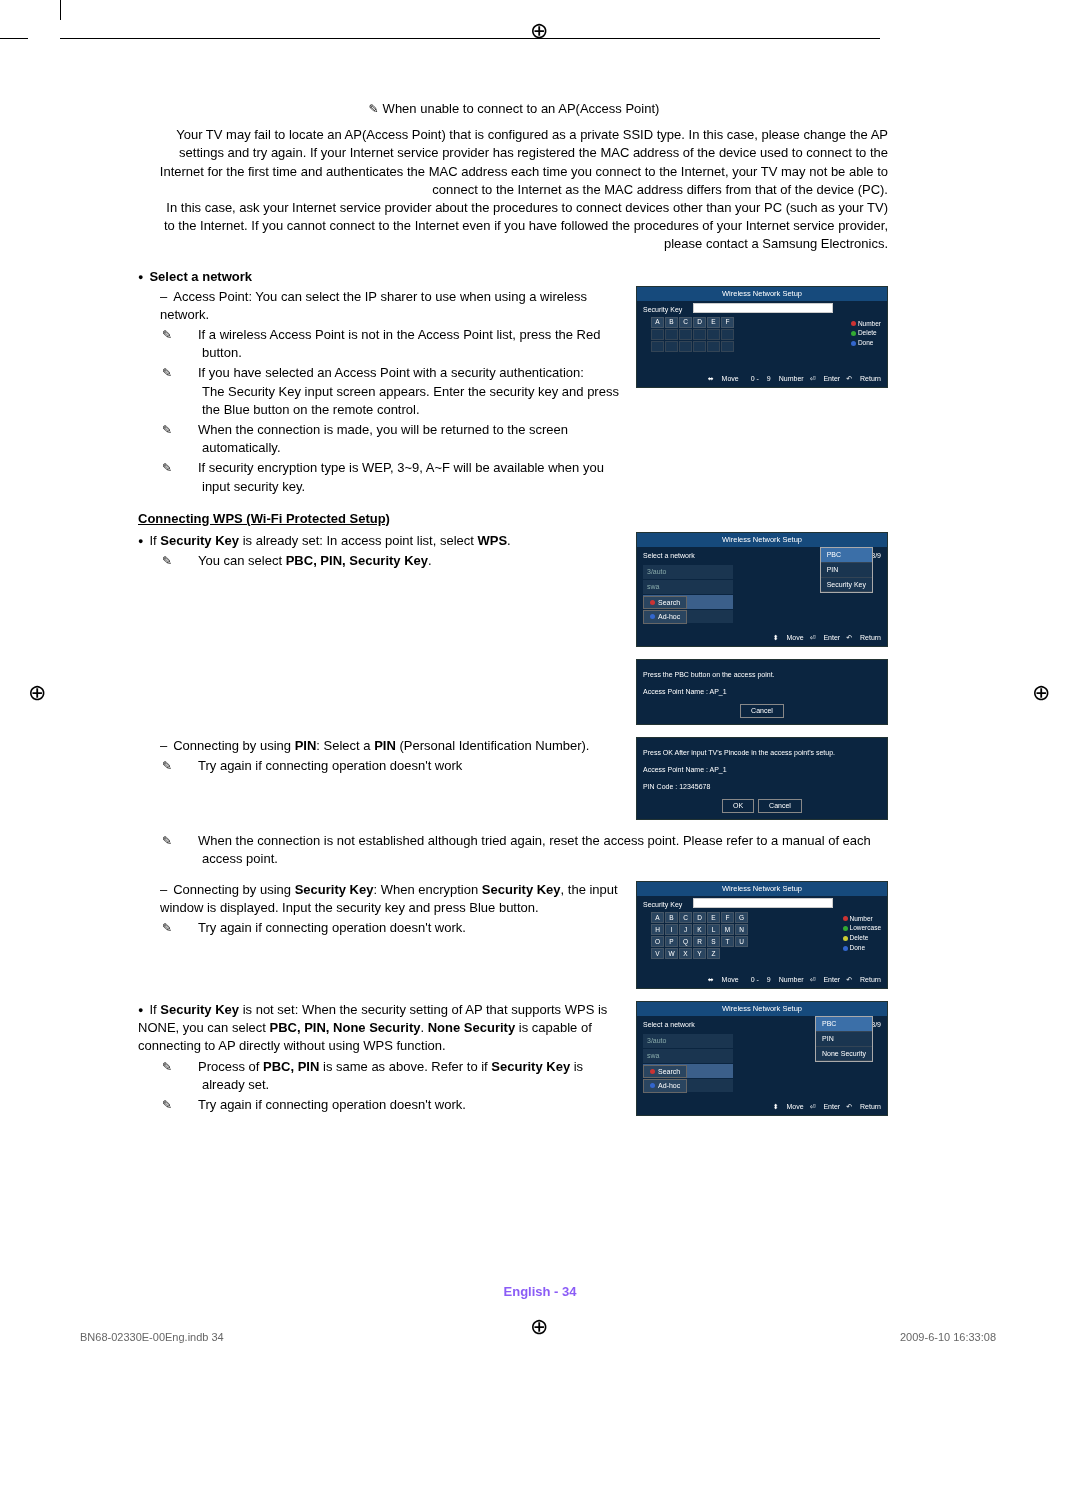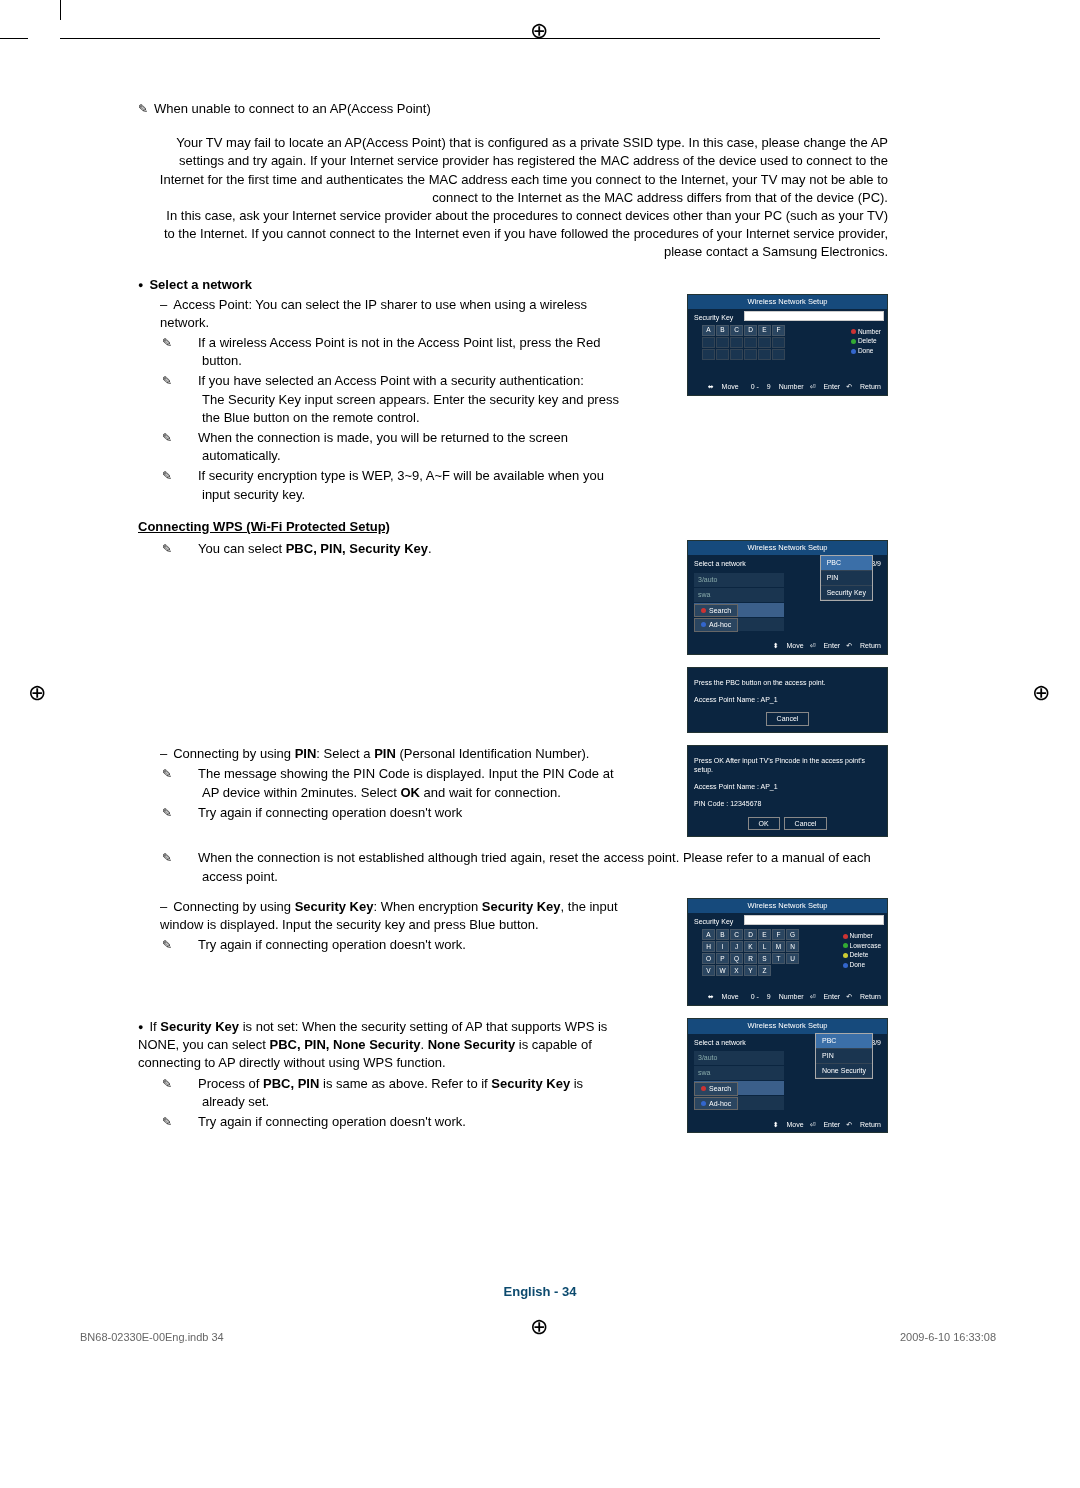--- a/index.html
+++ b/index.html
@@ -20,25 +20,25 @@
   .bullet { list-style: none; }
   .bullet > li::before { content: "●"; font-size: 9px; vertical-align: middle; margin-right: 6px; }
   .bullet > li { margin-bottom: 2px; }
   .dash-list { list-style: none; margin-left: 22px; }
   .dash-list > li::before { content: "–"; margin-right: 6px; }
   .dash-list > li { margin-bottom: 2px; }
   .note-list { list-style: none; margin-left: 44px; }
   .note-list > li { text-indent: -20px; padding-left: 20px; margin-bottom: 2px; }
   .heading { font-weight: bold; text-decoration: underline; margin: 8px 0 4px 0; }
   .col-left { width: 490px; float: left; }
-  .col-right { width: 201px; float: right; }
+  .col-right { width: 252px; float: right; }
   .clear { clear: both; }
   .row { margin-bottom: 12px; overflow: hidden; }
   .row-wide { margin-bottom: 12px; }
-  .footer-eng { position: absolute; top: 1283px; left: 0; width: 100%; text-align: center; font-weight: bold; font-size: 13px; color: #0c4a6e; }
+  .footer-eng { position: absolute; top: 1283px; left: 0; width: 100%; text-align: center; font-weight: bold; font-size: 13px; color: #8b5cf6; }
   .footer-left { position: absolute; top: 1330px; left: 80px; font-size: 11px; color: #666; }
   .footer-right { position: absolute; top: 1330px; left: 900px; font-size: 11px; color: #666; }
 
   
   .tv { background: #0b2540; color: #fff; font-size: 7px; border: 1px solid #233; position: relative; }
   .tv-title { background: #164a7c; text-align: center; padding: 2px 0; font-size: 7.5px; }
   .tv-body { padding: 6px; min-height: 56px; }
   .tv-footer { text-align: right; padding: 3px 6px; font-size: 7px; }
   .tv-footer span { margin-left: 6px; }
   .key-row { display: flex; gap: 1px; margin-bottom: 1px; }
@@ -70,21 +70,21 @@
 <div class="regmark left">⊕</div>
 <div class="regmark right">⊕</div>
 <div class="regmark bottom">⊕</div>
 <div class="cropline top1"></div>
 <div class="cropline top2"></div>
 <div class="cropline left1"></div>
 
 <div class="page">
 
   <div class="section1">
-    <div style="margin-bottom:16px;"><span class="note-icon">✎</span><span>When unable to connect to an AP(Access Point)</span></div>
+    <div style="margin-bottom:8px;text-align:center;"><span class="note-icon">✎</span><span>When unable to connect to an AP(Access Point)</span></div>
     <div class="para-indent">Your TV may fail to locate an AP(Access Point) that is configured as a private SSID type. In this case, please change the AP settings and try again. If your Internet service provider has registered the MAC address of the device used to connect to the Internet for the first time and authenticates the MAC address each time you connect to the Internet, your TV may not be able to connect to the Internet as the MAC address differs from that of the device (PC).</div>
     <div class="para-indent">In this case, ask your Internet service provider about the procedures to connect devices other than your PC (such as your TV) to the Internet. If you cannot connect to the Internet even if you have followed the procedures of your Internet service provider, please contact a Samsung Electronics.</div>
   </div>
 
   <div class="row">
     <div class="col-left">
       <ul class="bullet">
           <li><b>Select a network</b></li>
         </ul>
       <ul class="dash-list">
@@ -139,20 +139,23 @@
         <div class="tv-footer"><span>⬌ <span>Move</span></span><span><span>0</span> - <span>9</span> <span>Number</span></span><span>⏎ <span>Enter</span></span><span>↶ <span>Return</span></span></div>
       </div>
     </div>
     <div class="clear"></div>
   </div>
 
   <div class="heading">Connecting WPS (Wi-Fi Protected Setup)</div>
 
   <div class="row">
     <div class="col-left">
+      <ul class="bullet">
+          <li><span>If </span><b>Security Key</b><span> is already set: In access point list, select </span><b>WPS</b><span>.</span></li>
+        </ul>
       <ul class="note-list">
           <li><span class="note-icon">✎</span><span>You can select </span><b>PBC, PIN, Security Key</b><span>.</span></li>
         </ul>
     </div>
     <div class="col-right">
 
       <div class="tv">
         <div class="tv-title">Wireless Network Setup</div>
         <div class="select-net-hdr">
             <span>Select a network</span>
@@ -196,21 +199,20 @@
     </div>
     <div class="clear"></div>
   </div>
 
   <div class="row">
     <div class="col-left">
       <ul class="dash-list">
           <li><span>Connecting by using </span><b>PIN</b><span>: Select a </span><b>PIN</b><span> (Personal Identification Number).</span></li>
         </ul>
       <ul class="note-list">
-        <li><span class="note-icon">✎</span><span>The message showing the PIN Code is displayed. Input the PIN Code at AP device within 2minutes. Select </span><b>OK</b><span> and wait for connection.</span></li>
         <li><span class="note-icon">✎</span><span>Try again if connecting operation doesn't work</span></li>
       </ul>
     </div>
     <div class="col-right">
 
       <div class="tv">
         <div class="tv-body" style="min-height:50px;">
           <div class="txt-msg">Press OK After input TV's Pincode in the access point's setup.</div>
           <div class="txt-msg">Access Point Name : AP_1</div>
           <div class="txt-msg">PIN Code : 12345678</div>

